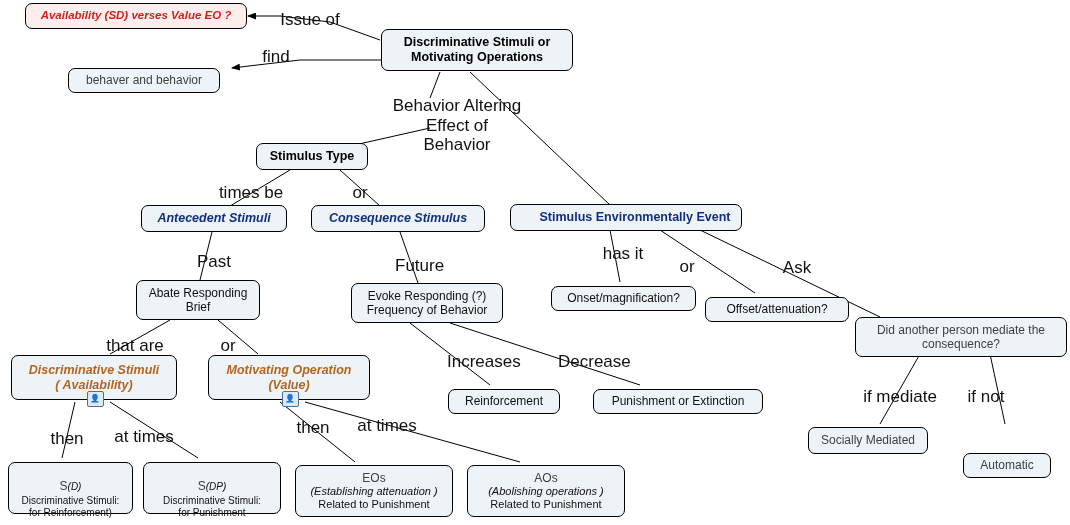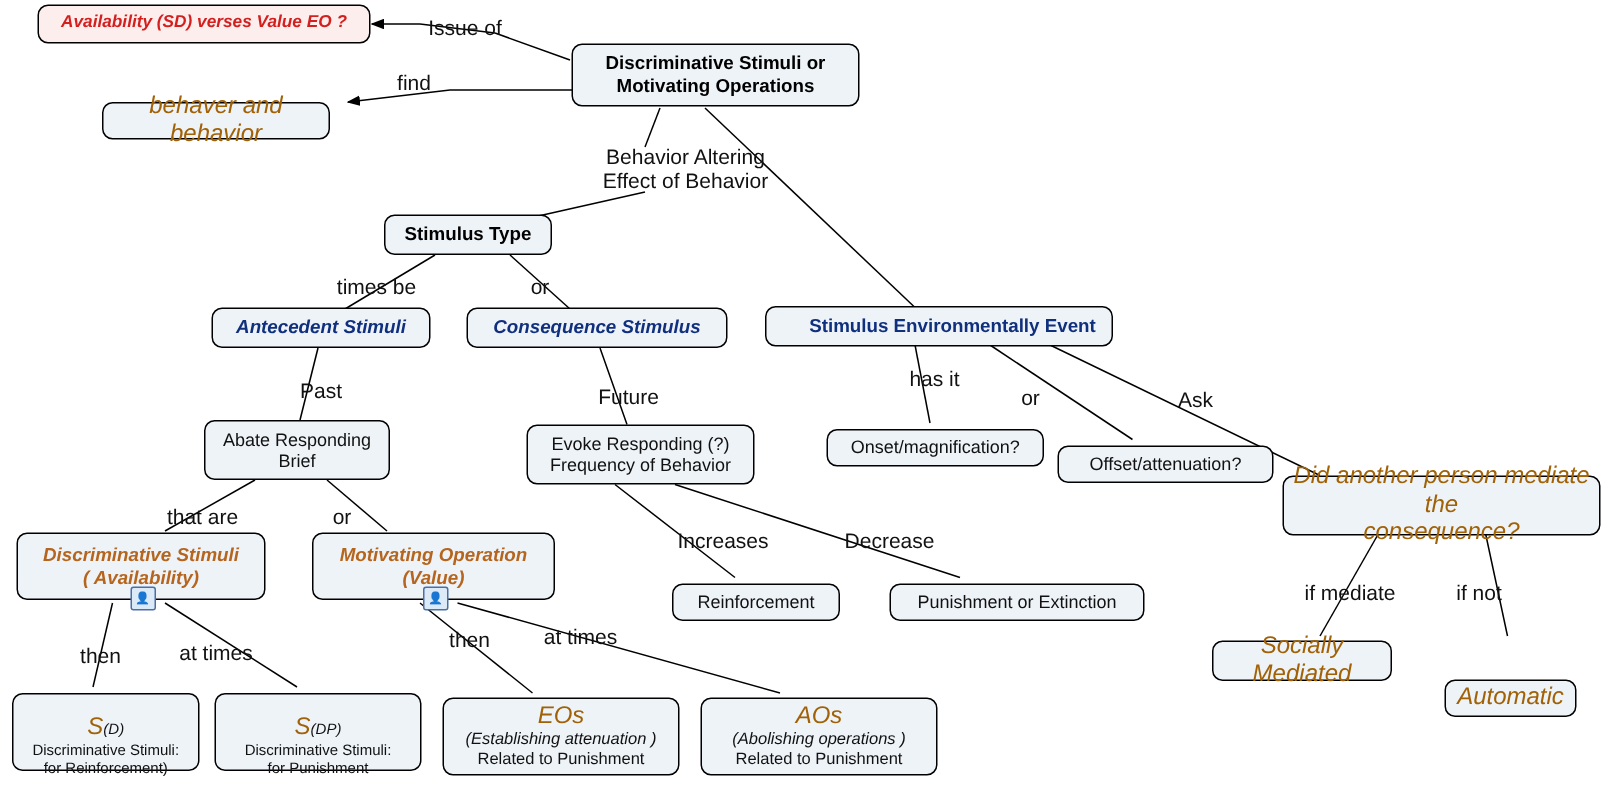--- a/index.html
+++ b/index.html
@@ -33,32 +33,32 @@
     display: flex;
     flex-direction: column;
     align-items: center;
     justify-content: center;
     line-height: 1.18;
     padding: 3px 6px;
     white-space: pre-line;
   }
   .lbl {
     position: absolute;
-    font-size: 14px;
+    font-size: 17px;
     color: #111111;
     white-space: pre-line;
     text-align: center;
     line-height: 1.15;
   }
   .t-plain { font-size: 12px; color: #111111; }
   .t-bold { font-weight: bold; font-size: 12.5px; color: #000000; }
   .t-blue-bi { font-weight: bold; font-style: italic; font-size: 12.5px; color: #10307e; }
   .t-red-bi { font-weight: bold; font-style: italic; font-size: 11.5px; color: #d41f1f; }
   .t-brown-bi { font-weight: bold; font-style: italic; font-size: 12.5px; color: #b5651d; }
-  .t-ital { font-style: italic; font-size: 16px; color: #a16207; }
+  .t-ital { font-size: 12px; color: #404040; }
   .t-small { font-size: 11px; color: #111111; }
   .t-smaller { font-size: 10px; color: #111111; }
   .row { display: block; }
   .badge {
     position: absolute;
     width: 15px;
     height: 14px;
     left: 50%;
     margin-left: -7px;
     bottom: -8px;

